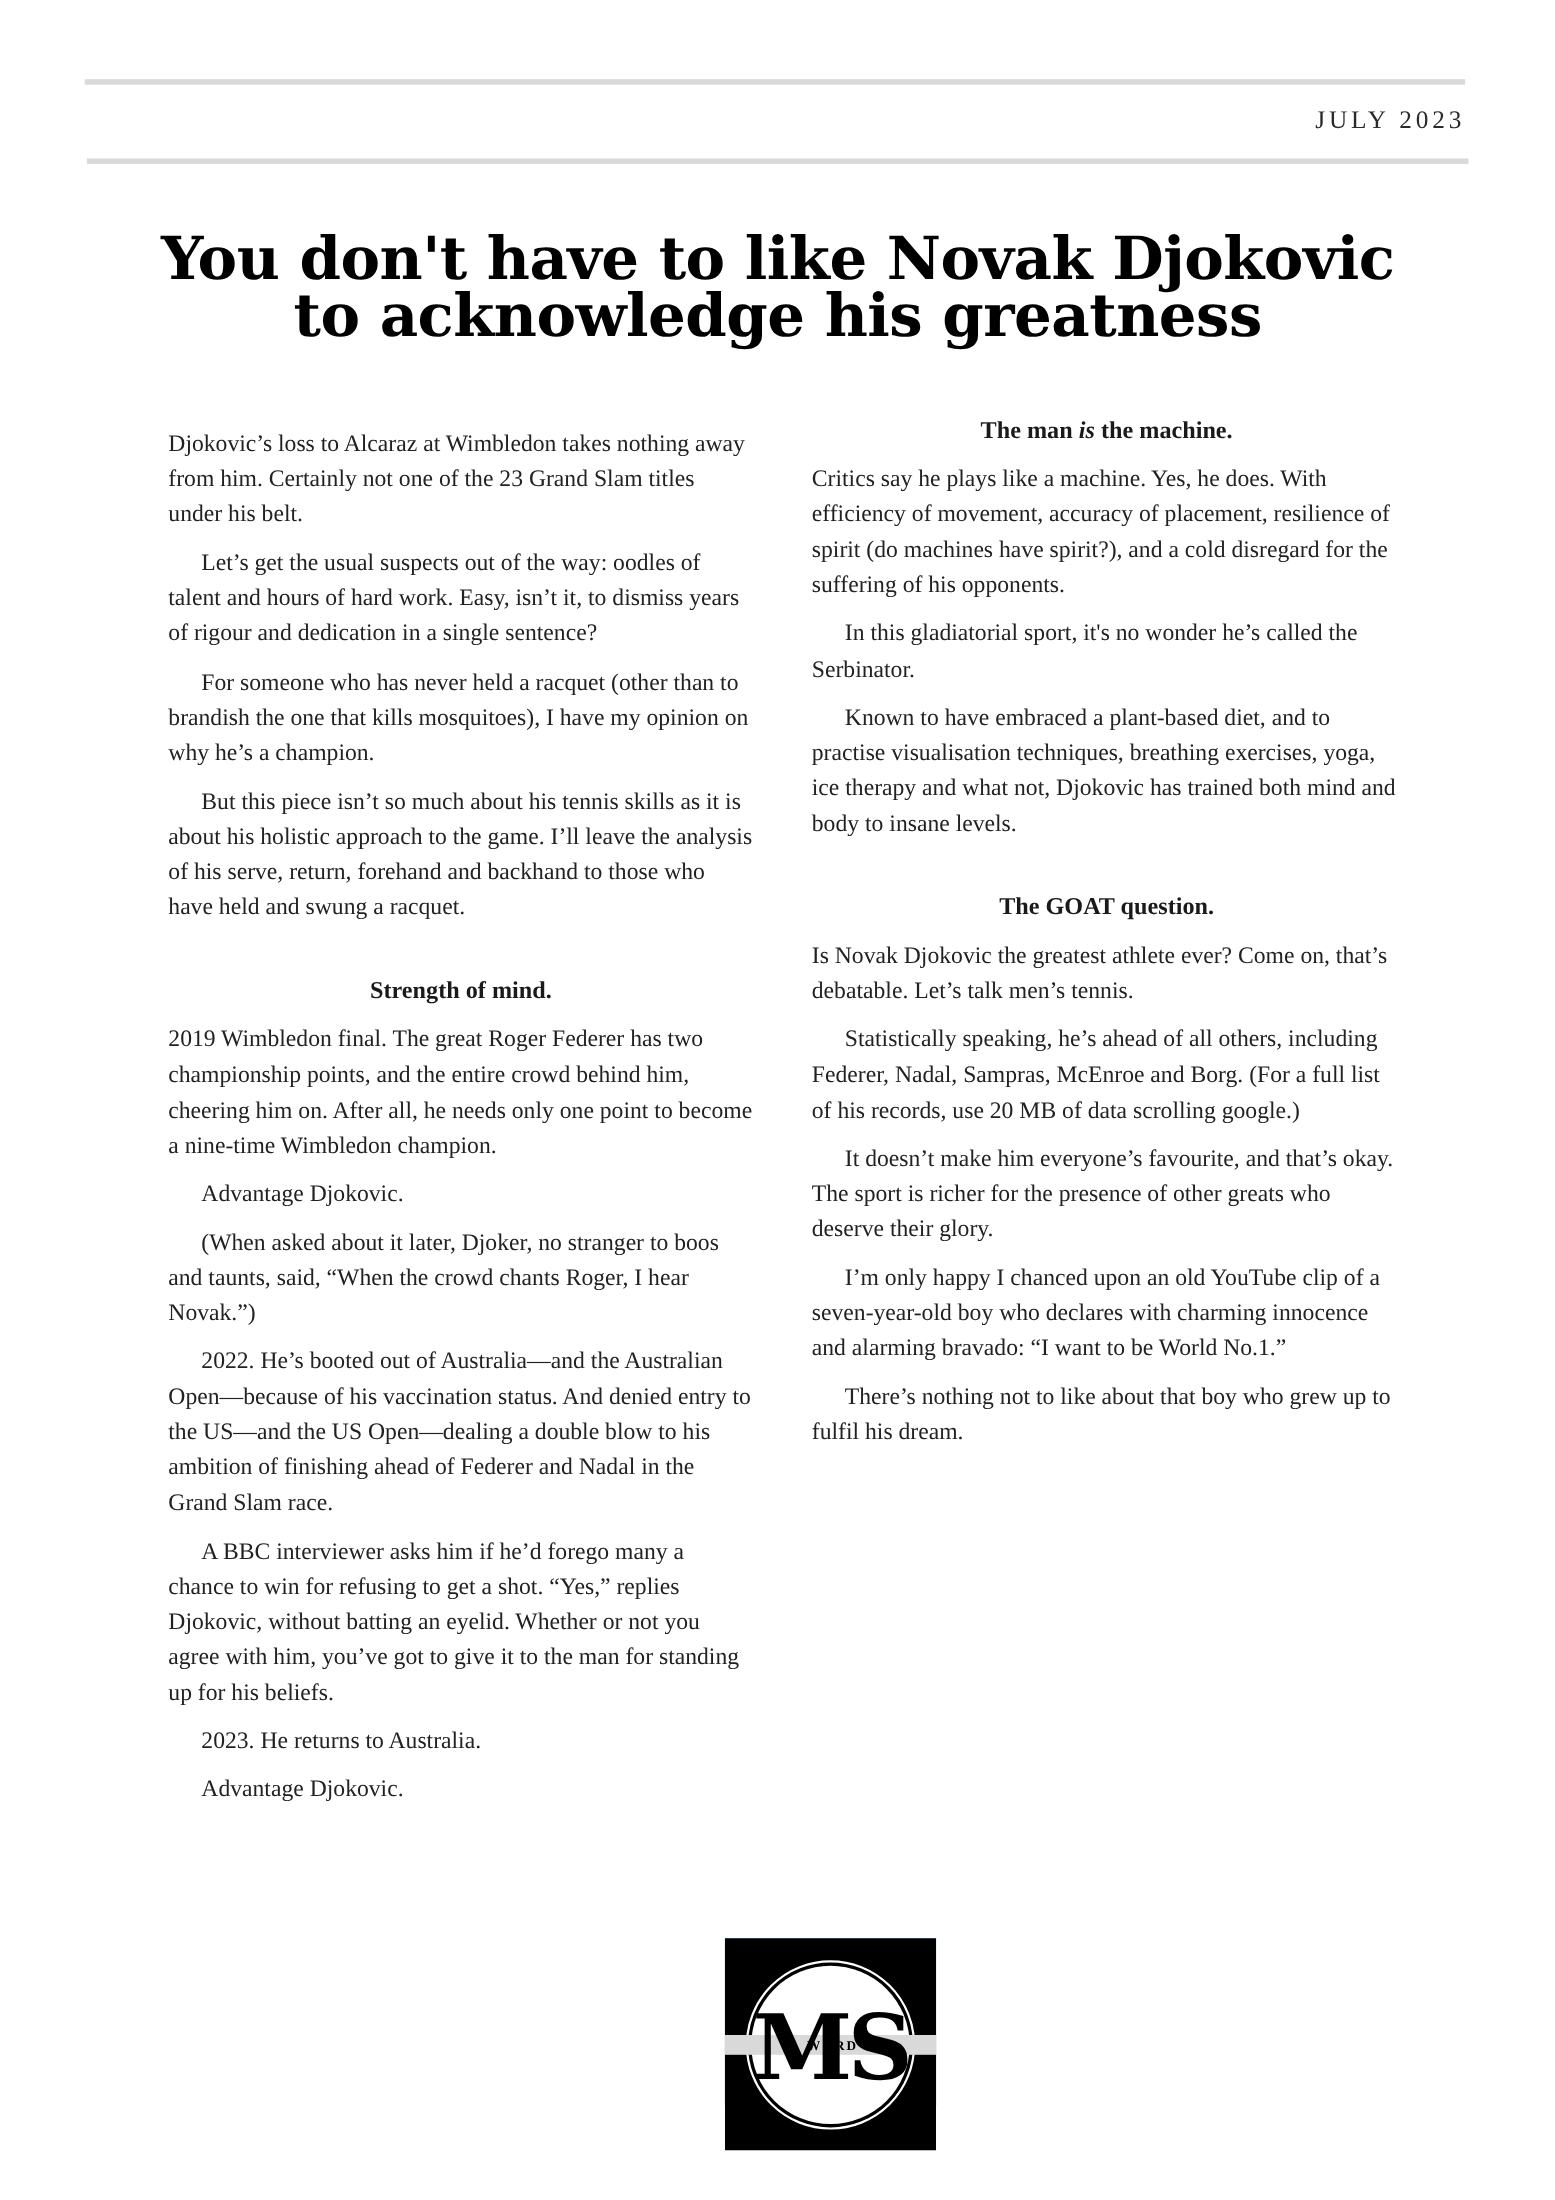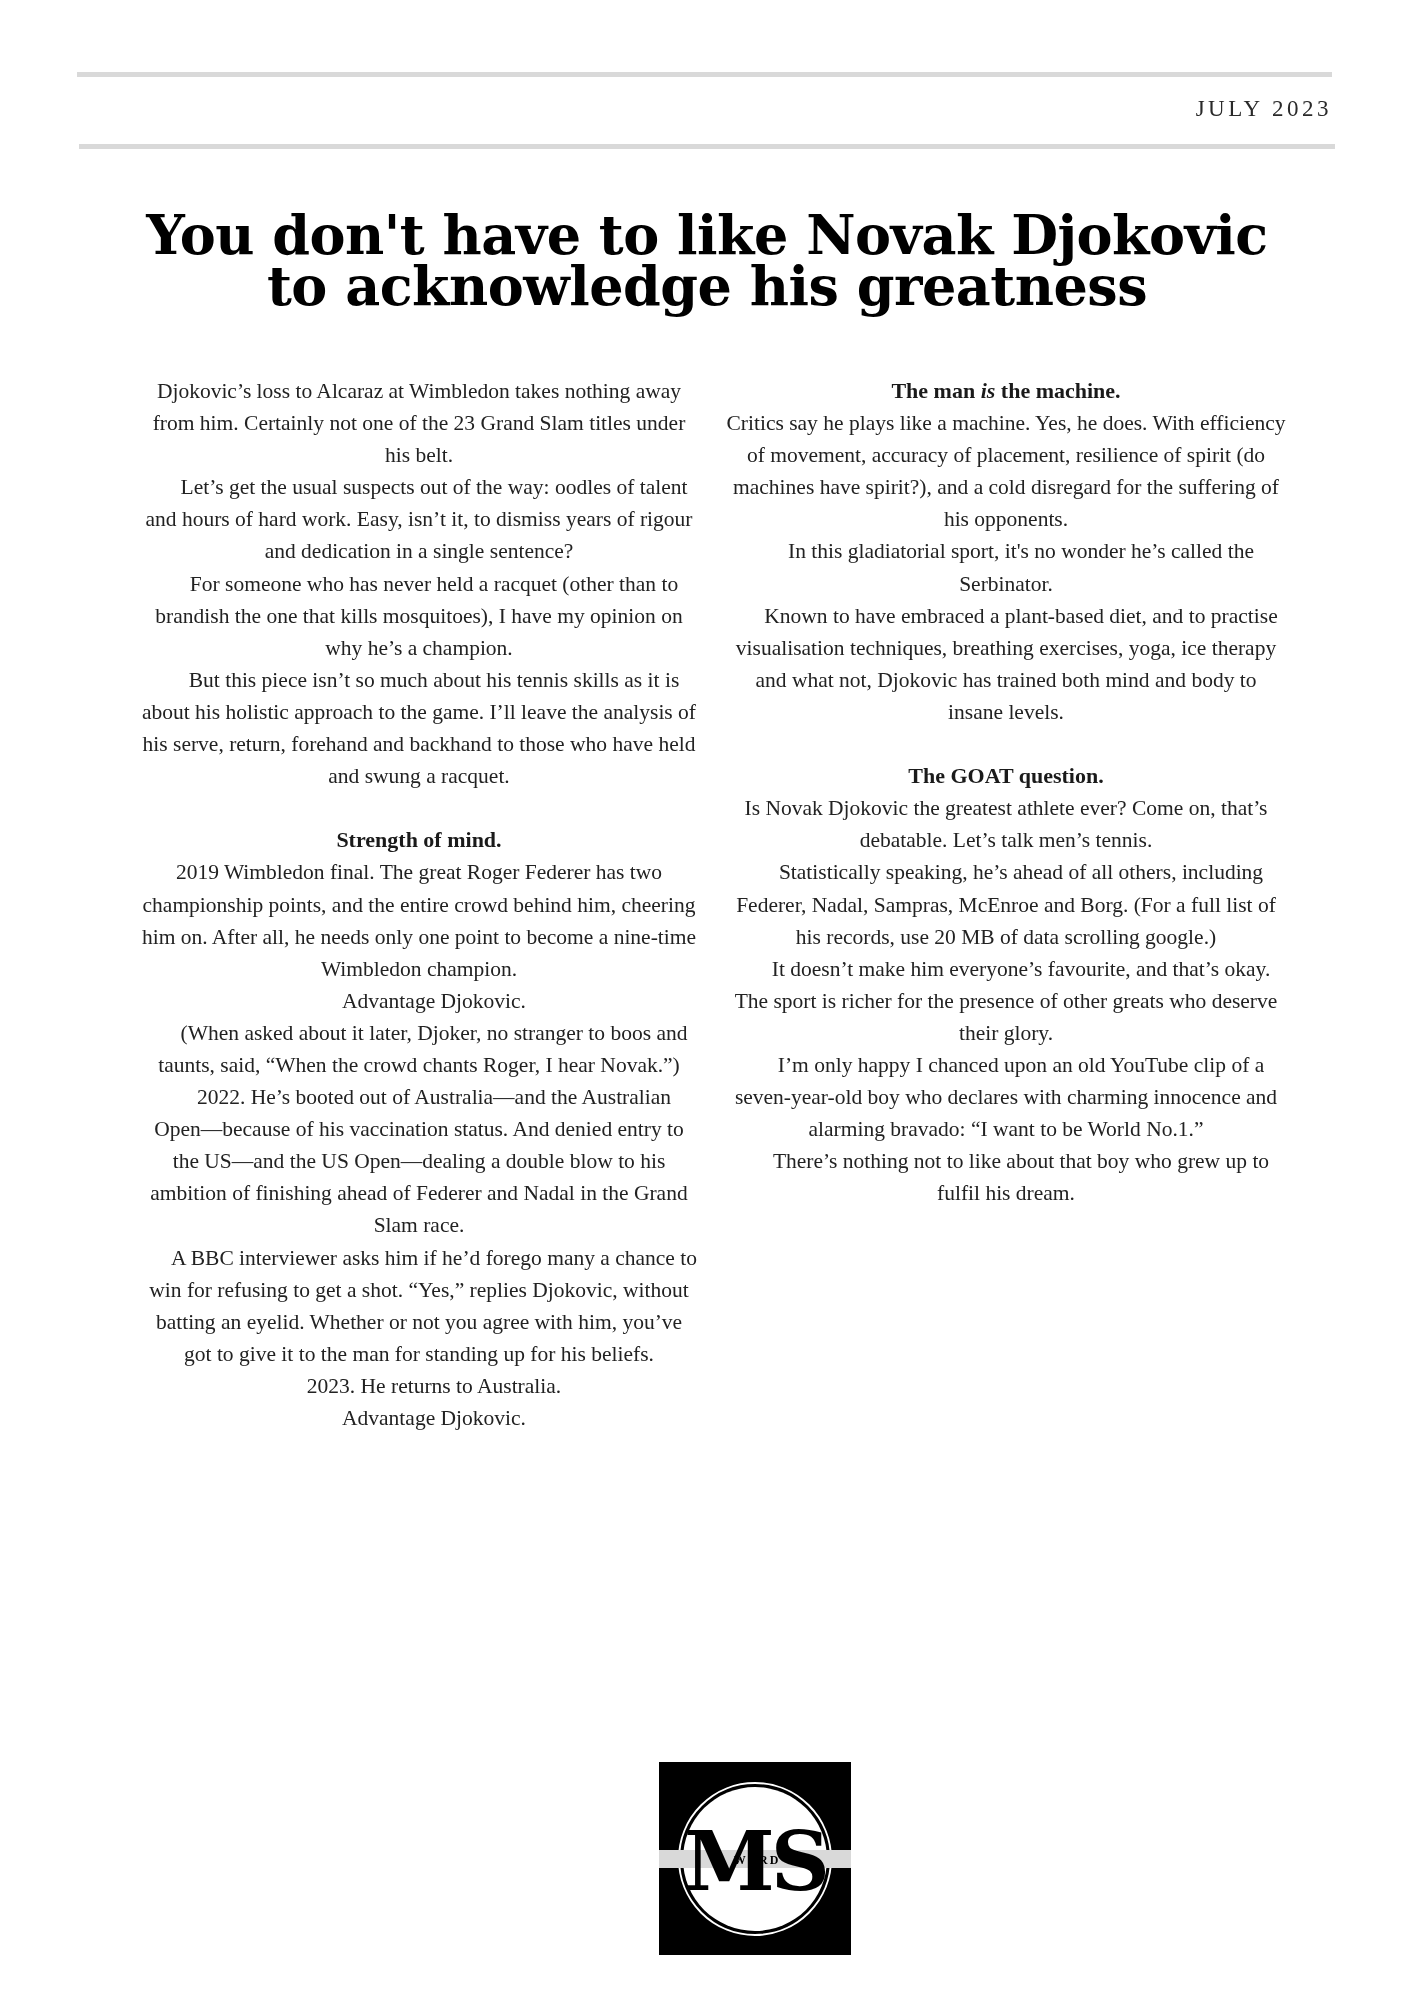--- a/index.html
+++ b/index.html
@@ -20,21 +20,21 @@
       font-weight: bold; font-size: 54px; line-height: 51px; color: #000000;
       letter-spacing: -0.5px;
     }
     .col {
       position: absolute; top: 375px;
       font-family: "Liberation Serif", "DejaVu Serif", serif;
       font-size: 21.5px; line-height: 32.1px; color: #222222;
     }
     .col.left { left: 141px; width: 556px; }
     .col.right { left: 726px; width: 560px; }
-    .col p { margin: 0; text-indent: 30px; text-align: center; }
+    .col p { margin: 12px; text-indent: 30px; }
     .col p.first { text-indent: 0; }
     .col h2 {
       margin: 0; font-size: 22px; line-height: 32.1px; font-weight: bold;
       text-align: center; color: #1a1a1a;
     }
     .col h2 em { font-style: italic; }
     .spacer { height: 32.1px; }
     .logo {
       position: absolute; left: 611px; top: 1762px; width: 192px; height: 152px;
       background: #3b82f6;

